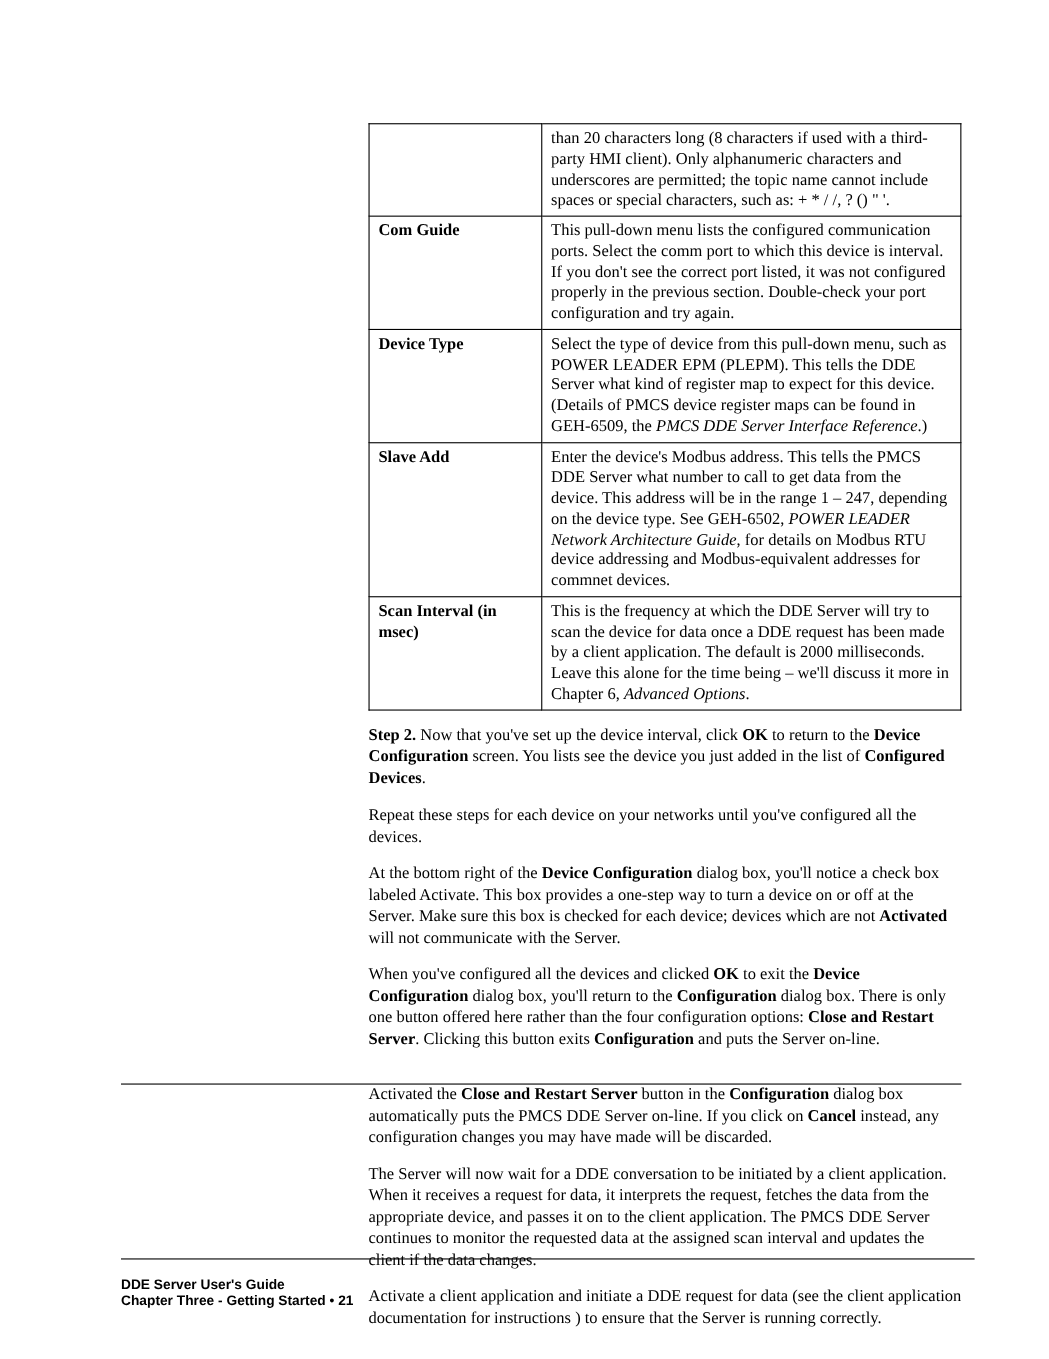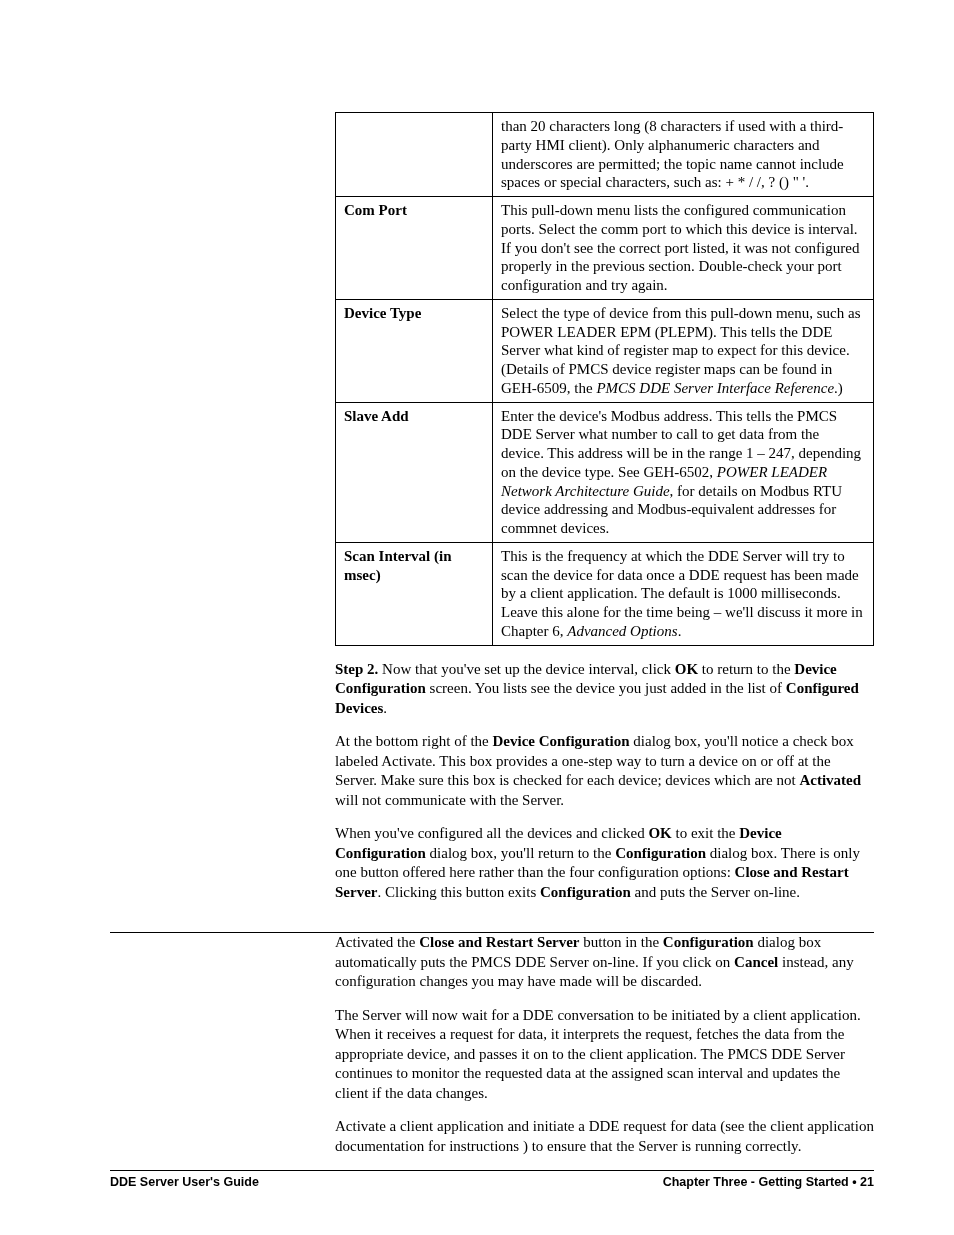--- a/index.html
+++ b/index.html
@@ -47,27 +47,28 @@
   h2.section-heading {
     font-family: Arial, Helvetica, sans-serif;
     font-weight: bold;
     font-size: 29px;
     margin: 8px 0 12px 0;
   }
   .footer {
     position: absolute;
     bottom: 48px;
     left: 110px;
-    right: 80px;
+    right: 68px;
     border-top: 1px solid #000;
-    padding-top: 4px;
+    padding-top: 16px;
     font-family: Arial, Helvetica, sans-serif;
     font-size: 12.5px;
     display: flex;
     justify-content: space-between;
+    flex-direction: column;
   }
   .footer-left { font-weight: bold; }
   .footer-right { }
   .dot { font-family: Arial, sans-serif; }
   .italic { font-style: italic; }
   .bold { font-weight: bold; }
 </style>
 </head>
 <body>
 
@@ -76,48 +77,51 @@
   <div class="content-indent">
     <table>
       <tbody>
           <tr>
         <td class="label" style="border-top:1px solid #000;"></td>
         <td>
           <span>than 20 characters long (8 characters if used with a third-party HMI client). Only alphanumeric characters and underscores are permitted; the topic name cannot include spaces or special characters, such as: + * / /, ? () " '.</span>
         </td>
       </tr>
       <tr>
-        <td class="label">Com Port</td>
+        <td class="label">Com Guide</td>
         <td>This pull-down menu lists the configured communication ports. Select the comm port to which this device is interval. If you don't see the correct port listed, it was not configured properly in the previous section. Double-check your port configuration and try again.</td>
       </tr>
       <tr>
         <td class="label">Device Type</td>
         <td>
           <span>Select the type of device from this pull-down menu, such as POWER LEADER EPM (PLEPM). This tells the DDE Server what kind of register map to expect for this device. (Details of PMCS device register maps can be found in GEH-6509, the </span><span class="italic">PMCS DDE Server Interface Reference</span><span>.)</span>
         </td>
       </tr>
       <tr>
         <td class="label">Slave Add</td>
         <td>
           <span>Enter the device's Modbus address. This tells the PMCS DDE Server what number to call to get data from the device. This address will be in the range 1 – 247, depending on the device type. See GEH-6502, </span><span class="italic">POWER LEADER Network Architecture Guide</span><span>, for details on Modbus RTU device addressing and Modbus-equivalent addresses for commnet devices.</span>
         </td>
       </tr>
       <tr>
         <td class="label">Scan Interval (in msec)</td>
         <td>
-          <span>This is the frequency at which the DDE Server will try to scan the device for data once a DDE request has been made by a client application. The default is 1000 milliseconds. Leave this alone for the time being – we'll discuss it more in Chapter 6, </span><span class="italic">Advanced Options</span><span>.</span>
+          <span>This is the frequency at which the DDE Server will try to scan the device for data once a DDE request has been made by a client application. The default is 2000 milliseconds. Leave this alone for the time being – we'll discuss it more in Chapter 6, </span><span class="italic">Advanced Options</span><span>.</span>
         </td>
       </tr>
     </tbody>
       </table>
 
     <div class="para">
       <span class="bold">Step 2.</span><span> Now that you've set up the device interval, click </span><span class="bold">OK</span><span> to return to the </span><span class="bold">Device Configuration</span><span> screen. You lists see the device you just added in the list of </span><span class="bold">Configured Devices</span><span>.</span>
     </div>
 
+    <div class="para">
+      <span>Repeat these steps for each device on your networks until you've configured all the devices.</span>
+    </div>
 
     <div class="para">
       <span>At the bottom right of the </span><span class="bold">Device Configuration</span><span> dialog box, you'll notice a check box labeled Activate. This box provides a one-step way to turn a device on or off at the Server. Make sure this box is checked for each device; devices which are not </span><span class="bold">Activated</span><span> will not communicate with the Server.</span>
     </div>
 
     <div class="para">
       <span>When you've configured all the devices and clicked </span><span class="bold">OK</span><span> to exit the </span><span class="bold">Device Configuration</span><span> dialog box, you'll return to the </span><span class="bold">Configuration</span><span> dialog box. There is only one button offered here rather than the four configuration options: </span><span class="bold">Close and Restart Server</span><span>. Clicking this button exits </span><span class="bold">Configuration</span><span> and puts the Server on-line.</span>
     </div>
   </div>
 

